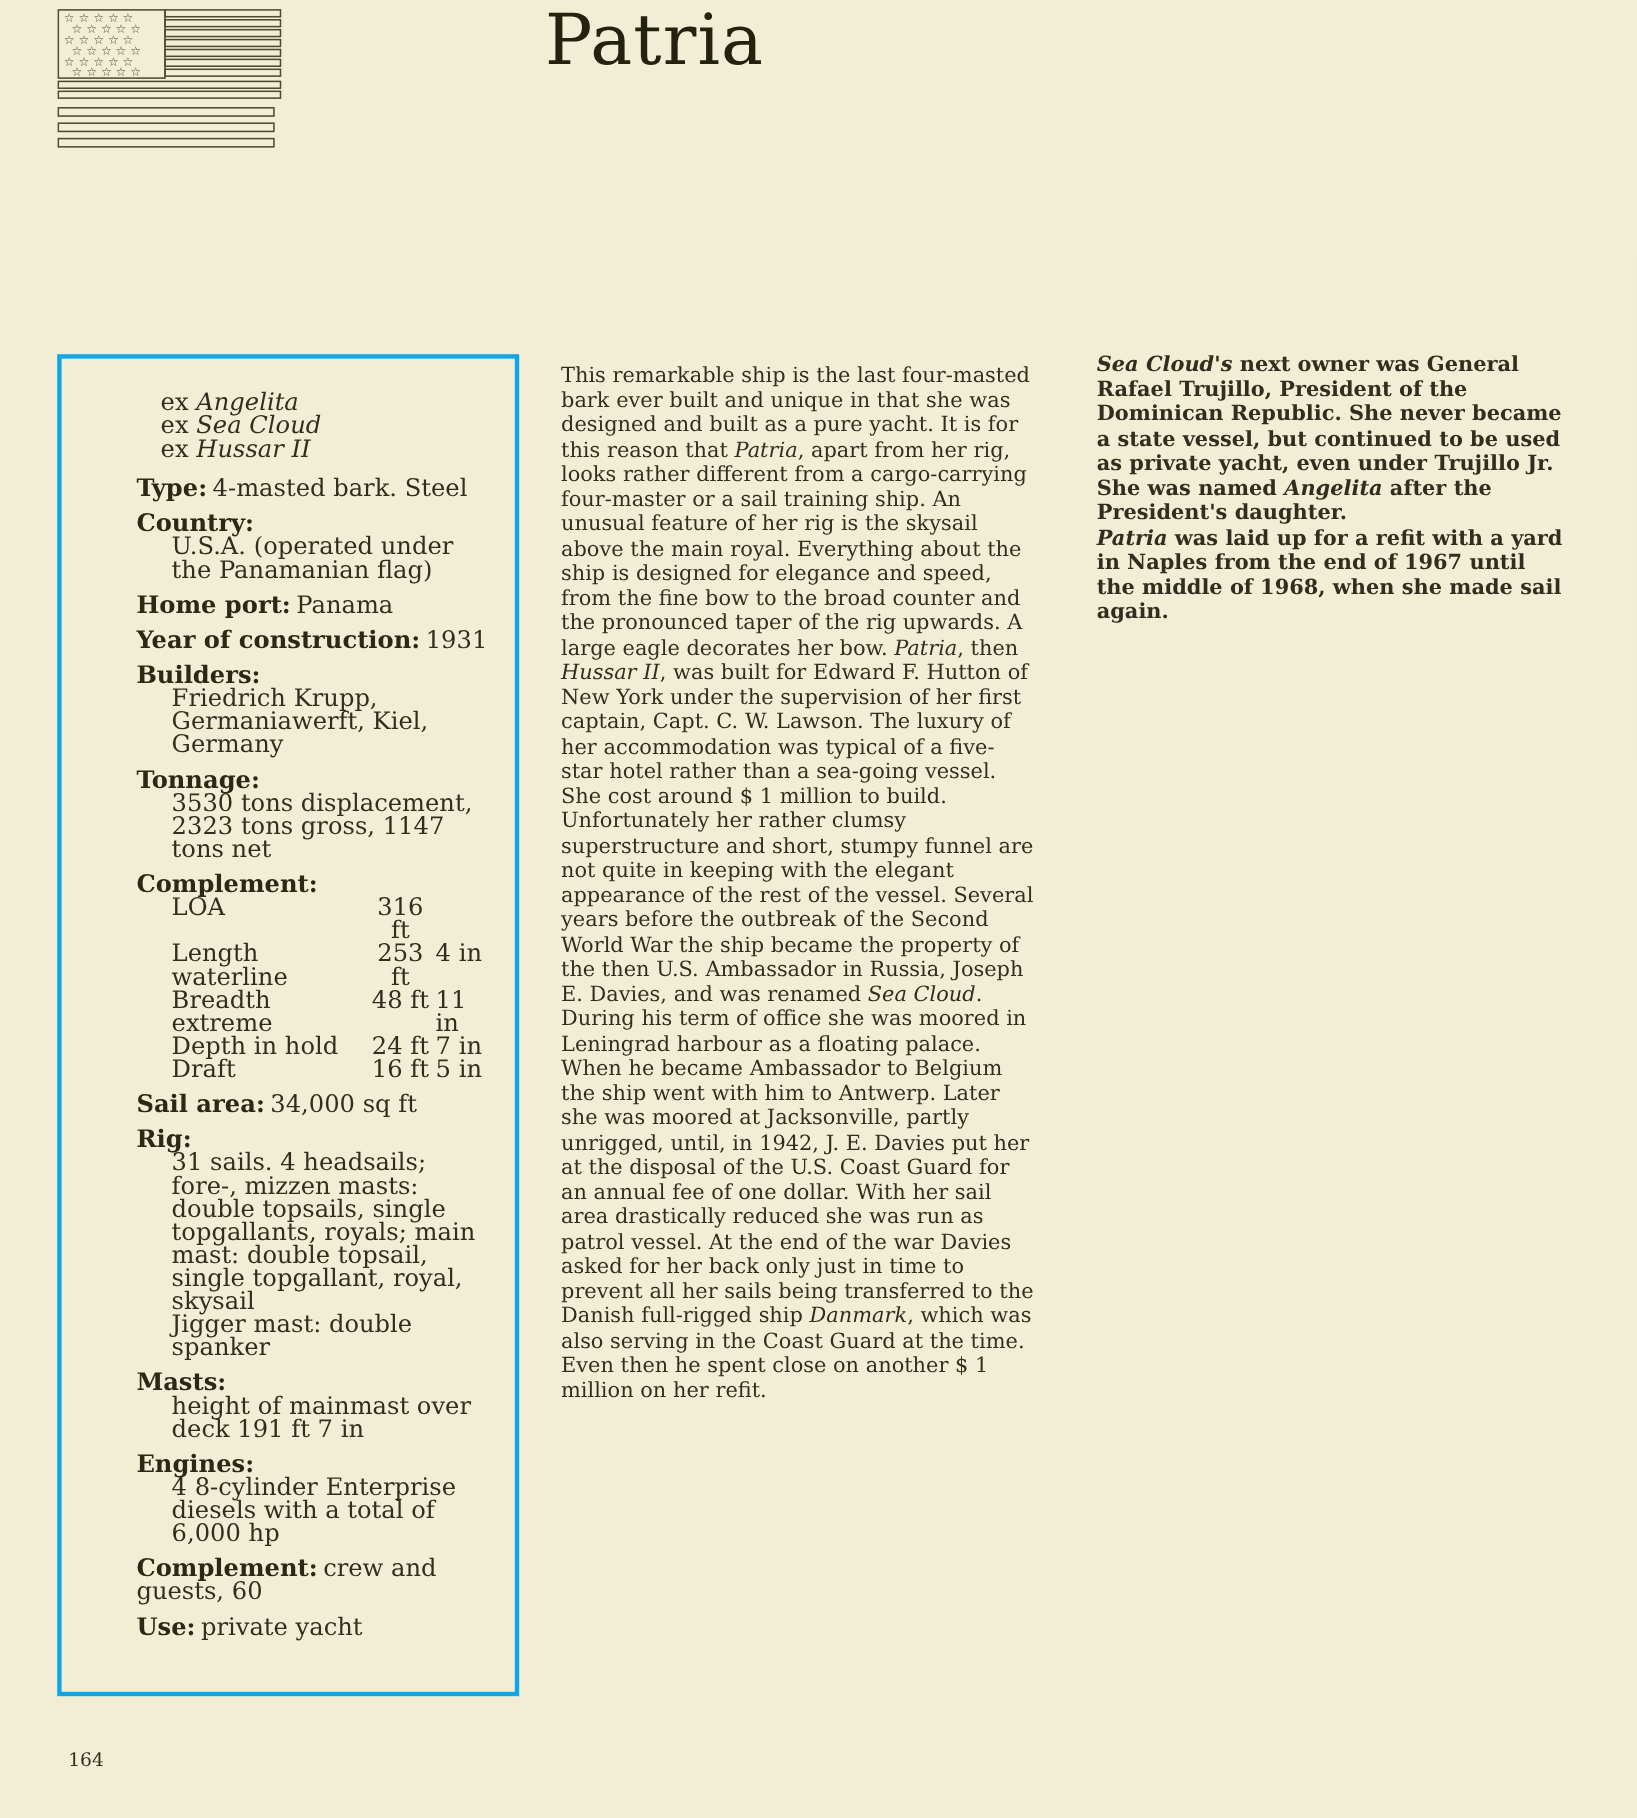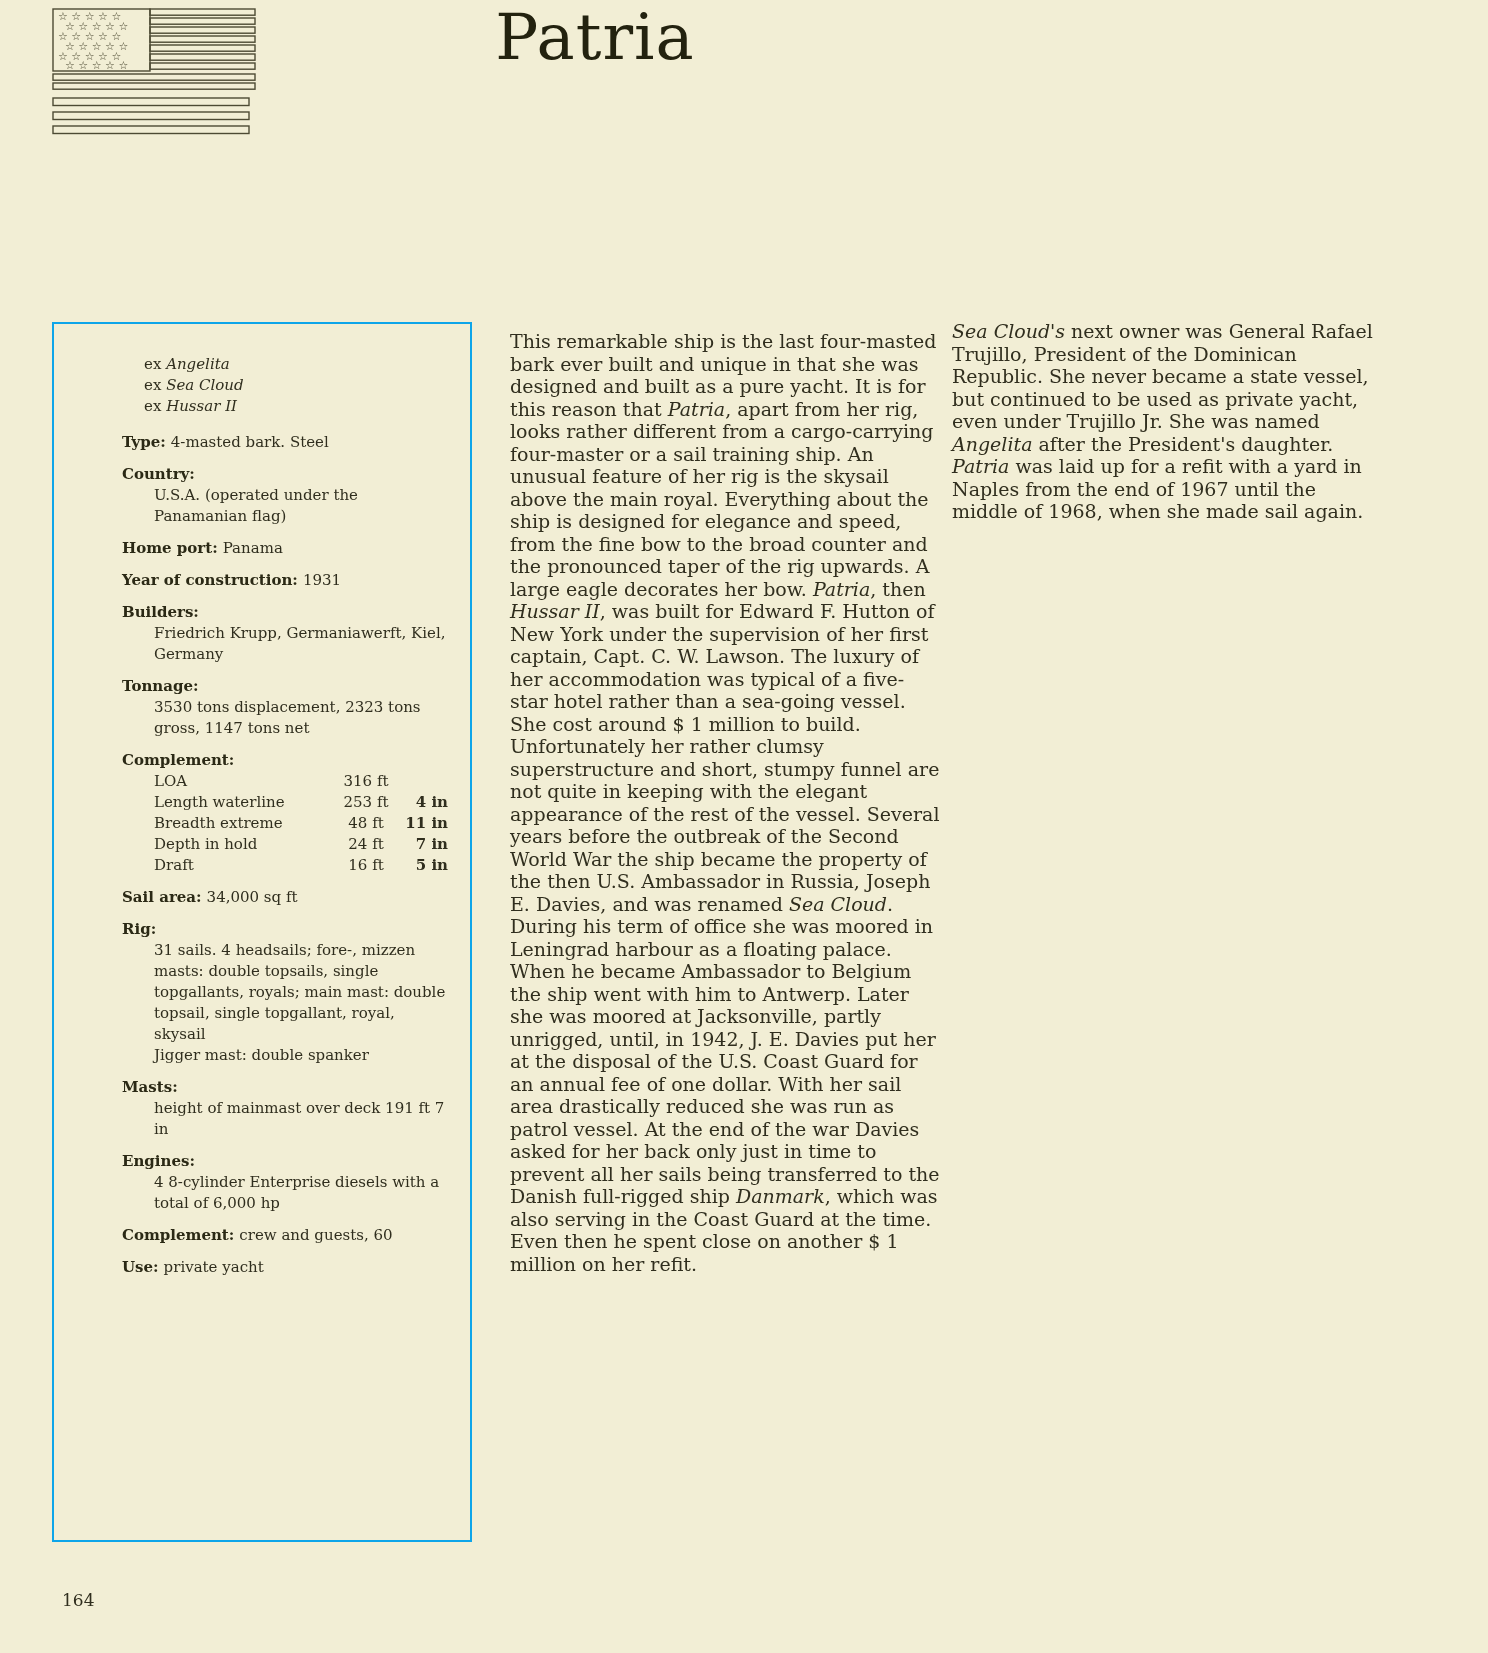--- a/index.html
+++ b/index.html
@@ -13,37 +13,37 @@
     overflow:hidden;
   }
   .title {
     position:absolute; top:0; left:0; width:1190px;
     text-align:center; font-size:64px; font-weight:normal;
     letter-spacing:1px; color:#23220f;
   }
   .flag-wrap { position:absolute; left:52px; top:8px; }
   .spec-box {
     position:absolute; left:52px; top:322px; width:420px; height:1220px;
-    border:2px solid #0ea5e9;
+    border:4px solid #0ea5e9;
     padding:30px 22px 0 32px;
-    font-size:15px; line-height:21px;
+    font-size:22px; line-height:21px;
   }
   .former-names { padding-left:58px; margin-bottom:15px; }
   .field { margin-top:11px;margin-left:36px; }
   .label { font-weight:bold; color:#2b2915; }
   .inline-value { margin-left:5px; }
   .block-value { padding-left:32px; }
   .dim-table { padding-left:32px; }
   .dim-row { display:flex; }
   .dim-name { flex:1; }
   .dim-ft { width:64px; text-align:center; }
-  .dim-in { width:50px; text-align:right;font-weight:bold; }
+  .dim-in { width:50px; text-align:left; }
   .column { position:absolute; top:320px; width:430px; font-size:19px; line-height:22.5px; }
   .col1 { left:510px;margin-top:10px; }
-  .col2 { left:952px; }
+  .col2 { left:997px;font-weight:bold; }
   .column p { margin:0; }
   i { font-style:italic; }
   .page-number { position:absolute; left:62px; top:1590px; font-size:17px; }
   svg text { font-family:"DejaVu Sans","Liberation Sans",sans-serif; }
 </style>
 </head>
 <body>
 
 <div class="flag-wrap">
   <svg width="205" height="132" viewBox="0 0 205 132" aria-hidden="true">

